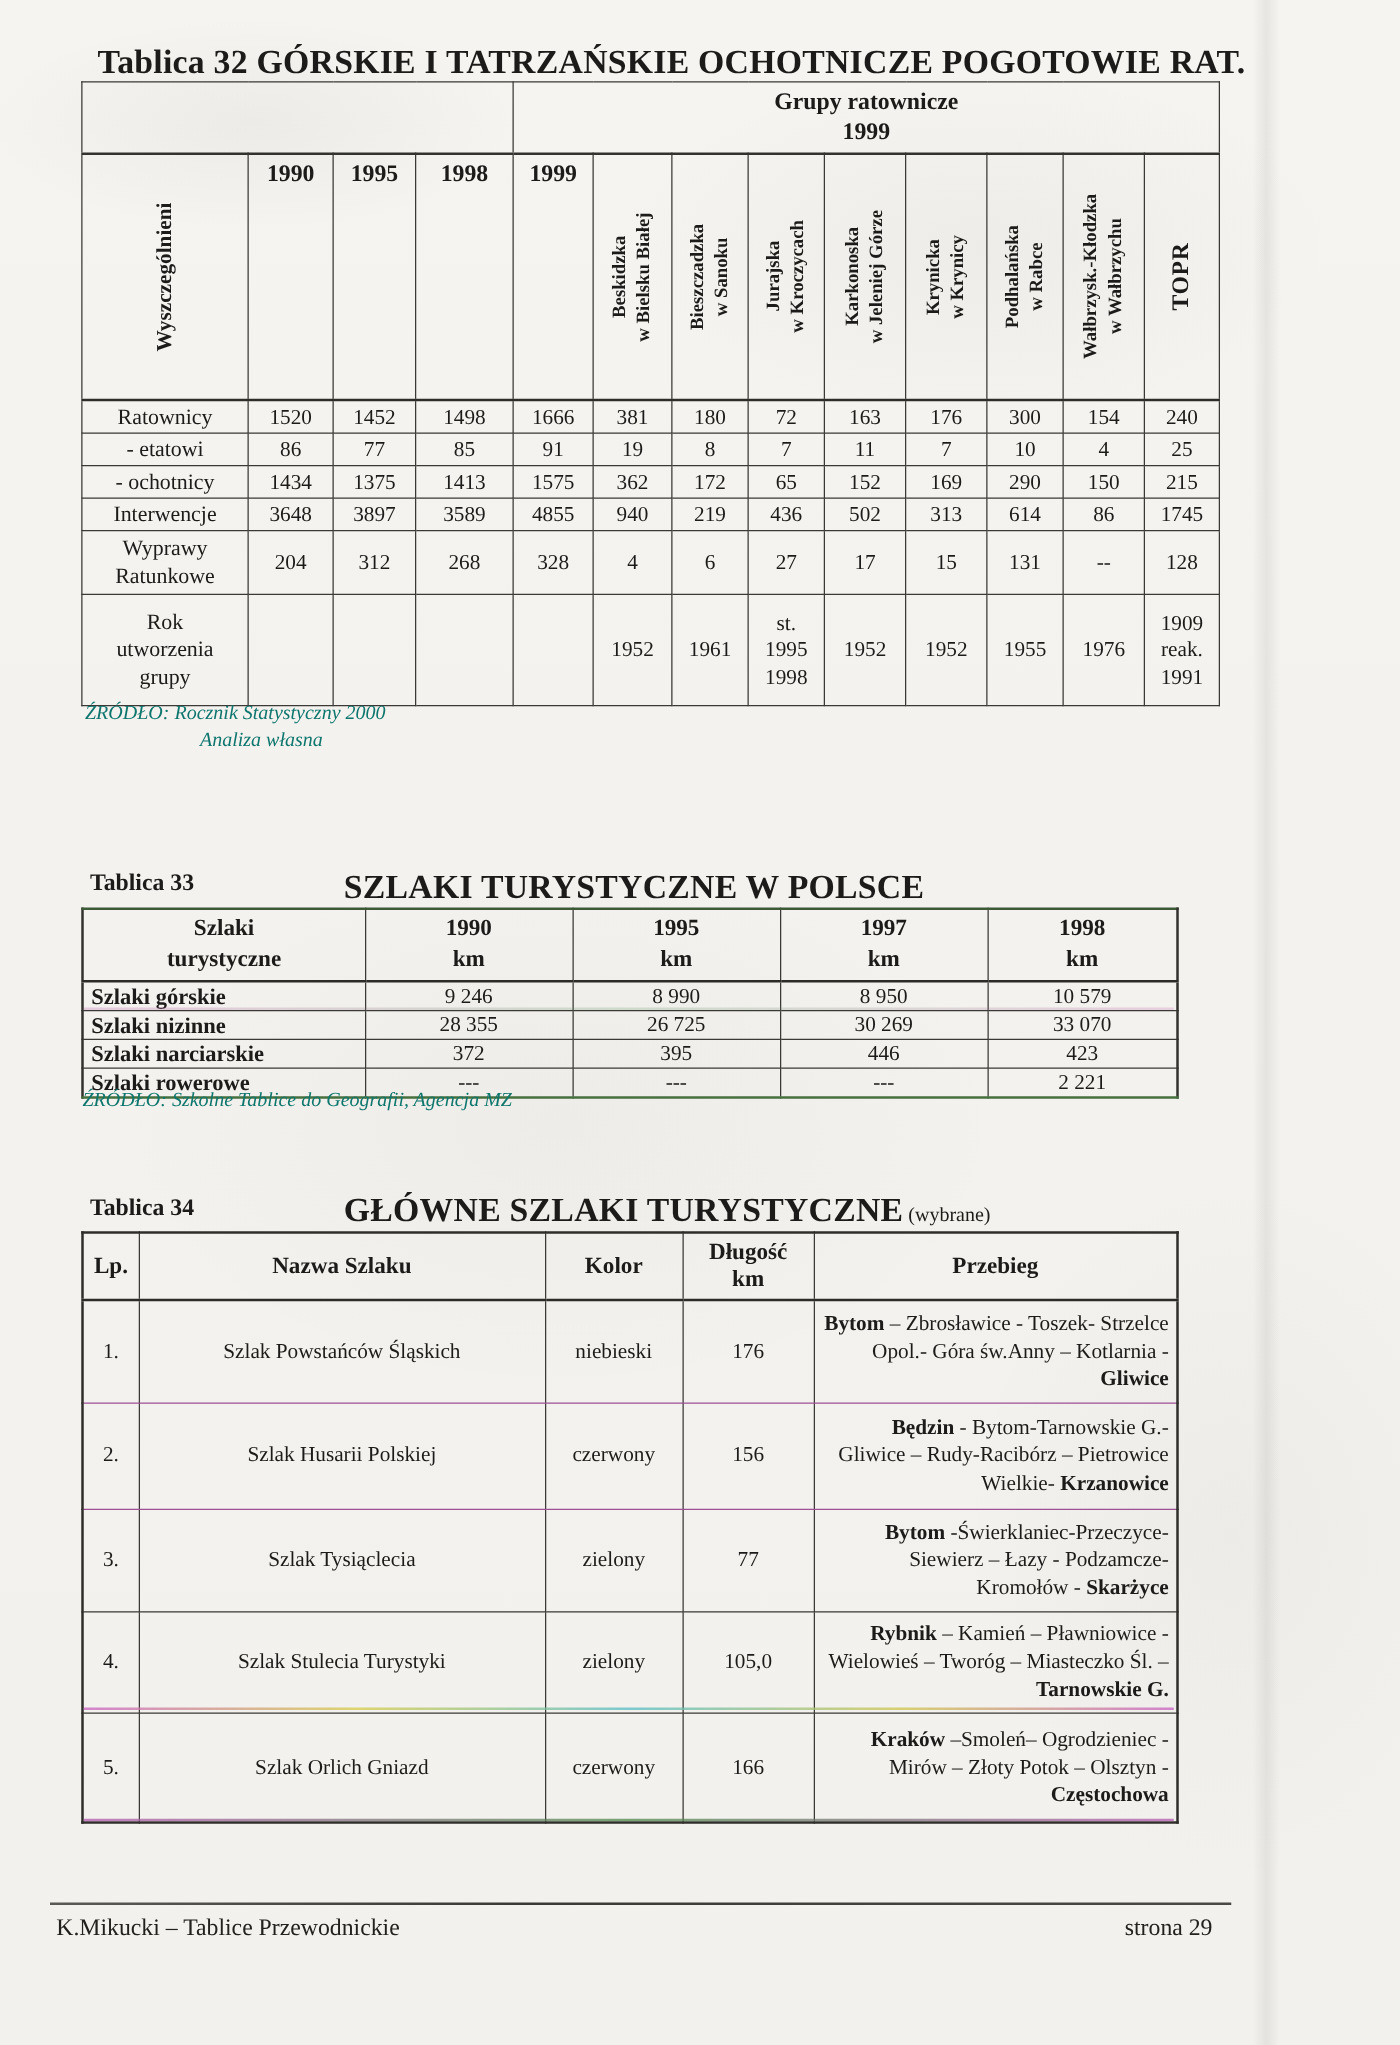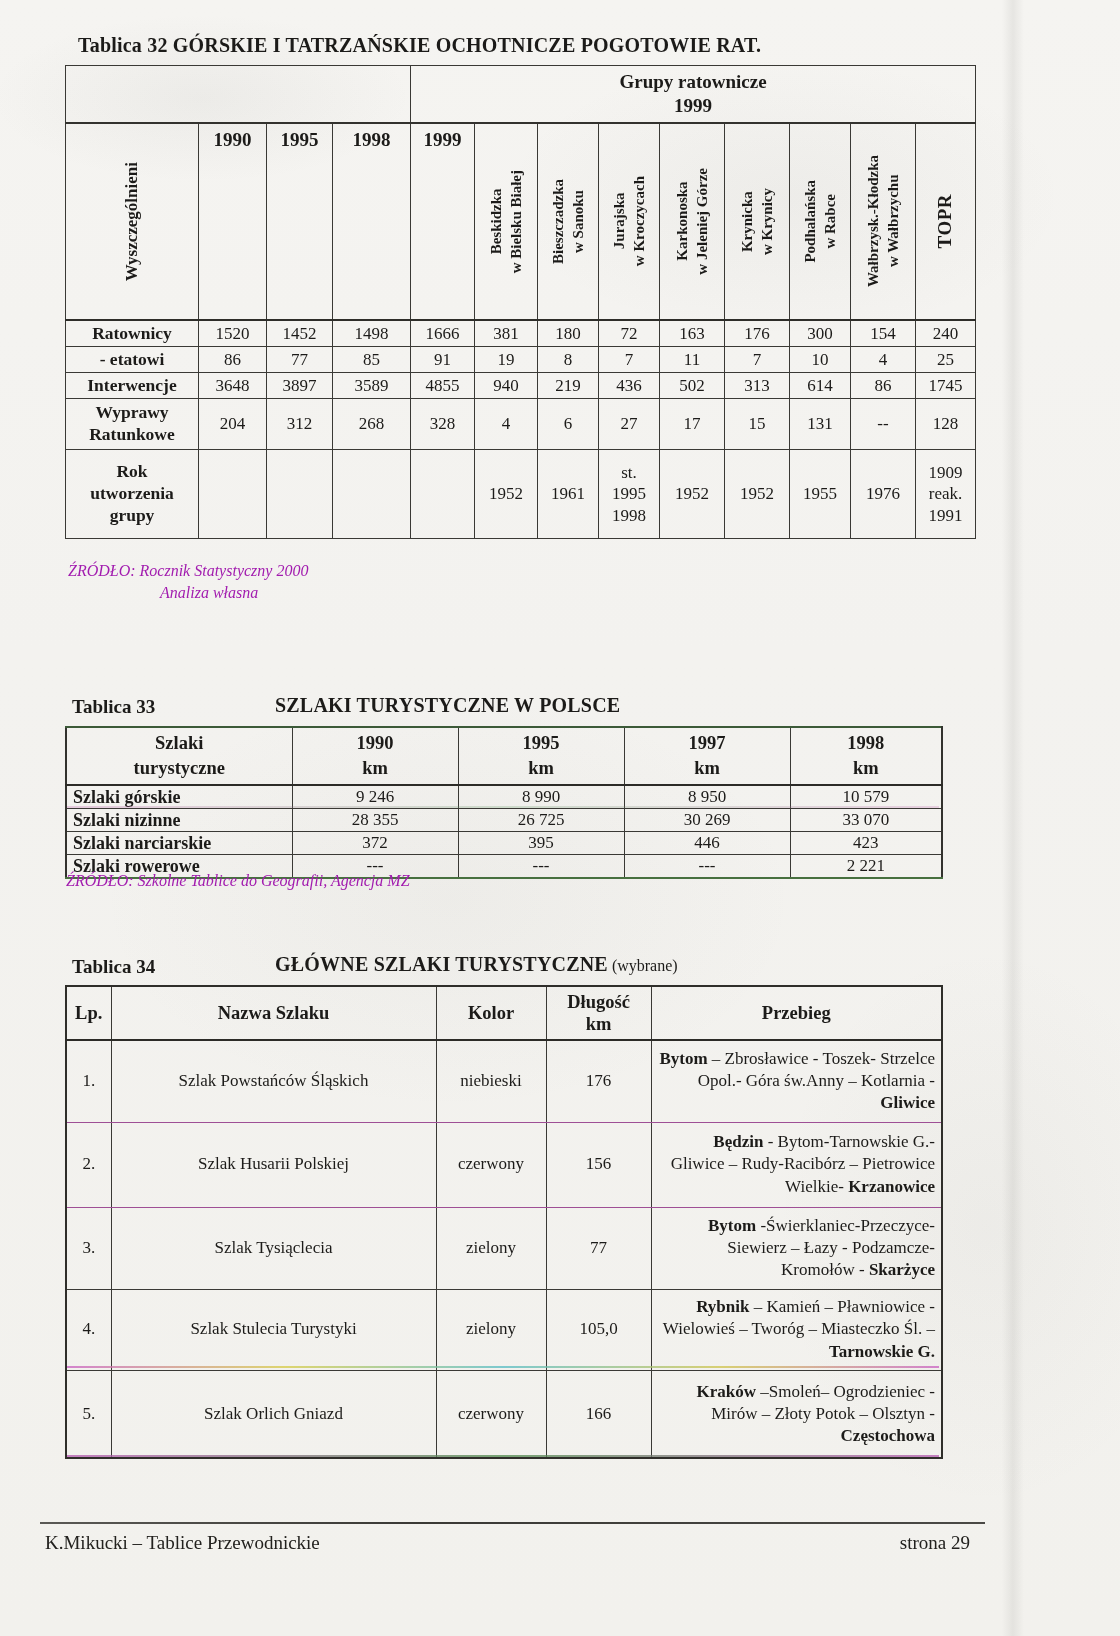--- a/index.html
+++ b/index.html
@@ -15,36 +15,36 @@
       radial-gradient(ellipse 300px 120px at 18% 6%, rgba(120,120,115,.07), transparent 70%),
       radial-gradient(ellipse 400px 200px at 70% 12%, rgba(120,120,115,.06), transparent 70%),
       radial-gradient(ellipse 500px 300px at 40% 55%, rgba(130,130,120,.05), transparent 70%),
       radial-gradient(ellipse 300px 400px at 88% 75%, rgba(120,120,115,.05), transparent 70%);
   }
   .scan-edge-right{
     position:absolute;top:0;right:96px;width:22px;height:1636px;pointer-events:none;
     background:linear-gradient(90deg,transparent,rgba(100,100,95,.10),transparent);
   }
   .abs{position:absolute;}
-  .ttl{font-weight:bold;font-size:20px;letter-spacing:.2px;}
+  .ttl{font-weight:bold;font-size:27px;letter-spacing:.2px;}
   .tbl-label{font-weight:bold;font-size:19px;}
-  .src{font-style:italic;font-size:16px;color:#a21caf;}
+  .src{font-style:italic;font-size:16px;color:#0f766e;}
   table{border-collapse:collapse;table-layout:fixed;background:transparent;}
   td,th{border:1.4px solid #3a3935;padding:0 2px;overflow:hidden;}
   
   #t32{left:65px;top:65px;width:910px;}
   #t32 th,#t32 td{font-size:17px;text-align:center;vertical-align:middle;white-space:pre-line;line-height:1.25;}
   #t32 .hdr-top{height:56px;font-weight:bold;font-size:19px;border-bottom:2px solid #33322e;}
   #t32 .hdr2{height:197px;}
   #t32 .year{vertical-align:top;font-weight:bold;font-size:19px;padding-top:4px;}
   #t32 .vtxt{writing-mode:vertical-rl;transform:rotate(180deg);margin:0 auto;
              font-weight:bold;font-size:15px;line-height:1.3;white-space:pre-line;}
   #t32 .vtxt.big{font-size:19px;letter-spacing:.5px;}
   #t32 .vtxt.label{font-size:17px;}
-  #t32 .rowlbl{font-weight:bold;font-size:17.5px;}
+  #t32 .rowlbl{font-weight:normal;font-size:17.5px;}
   #t32 tr.datarow td{height:25px;}
   #t32 tr.wyprawy td{height:50px;}
   #t32 tr.rok td{height:88px;}
   #t32 .thead-sep{border-bottom:2.2px solid #2e2d29;}
   
   #t33{left:65px;top:726px;width:876px;border:2px solid #33322e;border-bottom:2.6px solid #47703f;border-top:2.2px solid #3c5a38;}
   #t33 th{height:56px;font-weight:bold;font-size:18.5px;white-space:pre-line;line-height:1.35;border-bottom:2.4px solid #2c2b27;}
   #t33 td{height:22px;font-size:17px;text-align:center;}
   #t33 td.lbl{font-weight:bold;font-size:18px;text-align:left;padding-left:6px;font-family:Liberation Serif, serif;}
   
@@ -139,20 +139,35 @@
         <td>19</td>
         <td>8</td>
         <td>7</td>
         <td>11</td>
         <td>7</td>
         <td>10</td>
         <td>4</td>
         <td>25</td>
       </tr>
       <tr class="datarow">
+        <td class="rowlbl">- ochotnicy</td>
+        <td>1434</td>
+        <td>1375</td>
+        <td>1413</td>
+        <td>1575</td>
+        <td>362</td>
+        <td>172</td>
+        <td>65</td>
+        <td>152</td>
+        <td>169</td>
+        <td>290</td>
+        <td>150</td>
+        <td>215</td>
+      </tr>
+      <tr class="datarow">
         <td class="rowlbl">Interwencje</td>
         <td>3648</td>
         <td>3897</td>
         <td>3589</td>
         <td>4855</td>
         <td>940</td>
         <td>219</td>
         <td>436</td>
         <td>502</td>
         <td>313</td>

